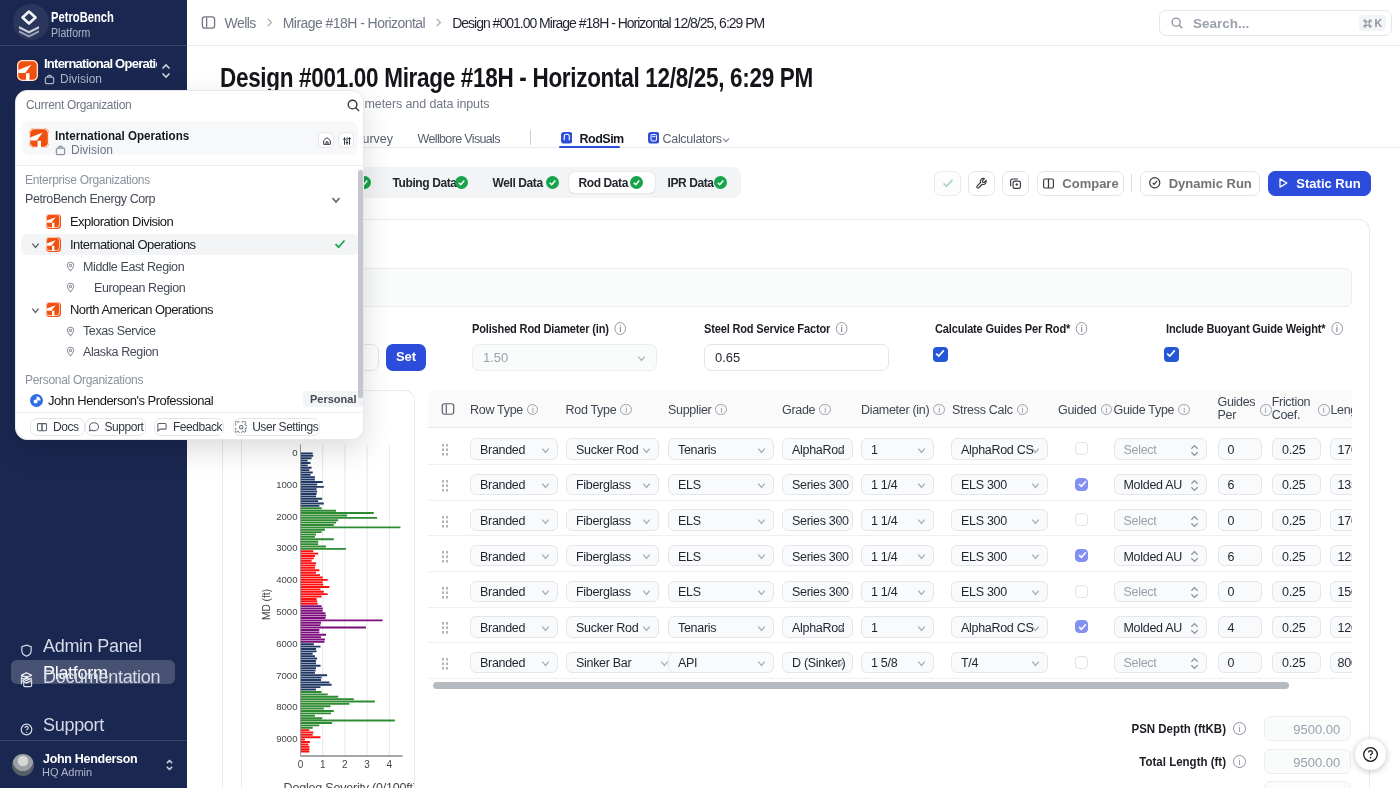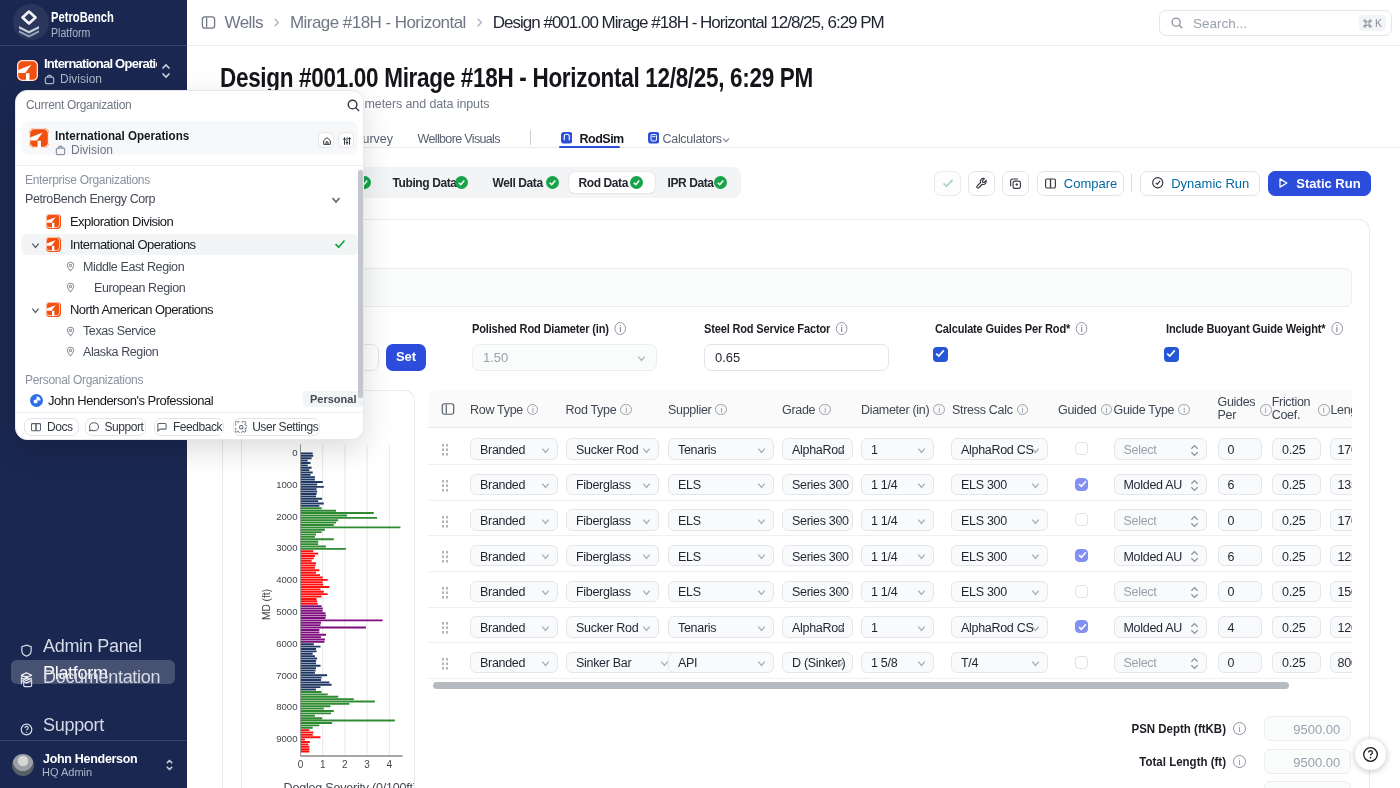--- a/index.html
+++ b/index.html
@@ -10,43 +10,43 @@
   
   #sidebar { position:absolute; left:0; top:0; width:186.5px; height:788px; background:#1a2750; }
   #sbhead { position:absolute; left:0; top:0; width:100%; height:45.5px; border-bottom:1px solid rgba(255,255,255,.14); }
   .sb-item { position:absolute; left:11px; width:164px; height:24px; display:flex; align-items:flex-end;
      color:#d6dbe7; font-size:18px; letter-spacing:-0.3px; padding-left:9px; border-radius:6px; }
   .sb-item svg { flex:0 0 auto; margin-right:10px; }
   #sb-active { background:rgba(255,255,255,.2); color:#fff; }
   
   #topbar { position:absolute; left:186.5px; top:0; width:1213.5px; height:46px; background:#fff;
     border-bottom:1px solid #e8eaed; display:flex; align-items:center; }
-  .crumb { color:#6f7785; font-size:17px; letter-spacing:-0.55px; }
+  .crumb { color:#6f7785; font-size:14px; letter-spacing:-0.55px; }
   .crumb.last { color:#1f2430; font-weight:500; letter-spacing:-1.0px; }
   .crumb-sep { margin:0 8px; }
   #search { position:absolute; left:1159px; top:10px; width:233px; height:26px; border:1px solid #e4e6ea;
-    border-radius:7px; display:flex; align-items:center; color:#9aa1ad; font-size:13.5px; background:#fff; }
+    border-radius:7px; display:flex; align-items:center; color:#9aa1ad; font-size:13.5px; background:#fff;font-weight:bold; }
   #kbd { margin-left:auto; margin-right:5px; background:#f3f4f6; border-radius:4px; color:#8b929e;
     font-size:10.5px; height:16px; padding:0 4px; display:flex; align-items:center; gap:2.5px; white-space:nowrap; }
   
   #title { position:absolute; left:220px; top:61px; color:#131519; font-size:28.5px; font-weight:700;
     letter-spacing:-0.4px; transform:scaleX(0.79); transform-origin:left; white-space:nowrap; }
   #subtitle { position:absolute; left:364.5px; top:97px; color:#6f7785; font-size:12.5px; letter-spacing:-0.1px; }
   .tab { position:absolute; top:131.5px; font-size:12.5px; color:#596270; font-weight:500; }
   #tabline { position:absolute; left:186.5px; top:147px; width:1213.5px; height:1px; background:#e8eaed; }
   #tabactive { position:absolute; left:559px; top:145.8px; width:61px; height:2.6px; background:#2c4ddb; border-radius:2px; }
   .tabicon { position:absolute; top:132px; width:11.5px; height:11.5px; }
   
   #pillbar { position:absolute; left:228px; top:166.5px; width:512.5px; height:31.5px; background:#f3f4f6;
     border-radius:8px; }
   .ptx { position:absolute; top:175.5px; font-size:12px; color:#23272e; font-weight:600; letter-spacing:-0.4px; white-space:nowrap; }
   .pcheck { width:13px; height:13px; }
   .tbtn { position:absolute; top:170.5px; height:25px; border:1px solid #e3e5e9; border-radius:7px;
-    background:#fff; display:flex; align-items:center; justify-content:center; font-size:13px; color:#0369a1;
-    font-weight:400; gap:7px; }
+    background:#fff; display:flex; align-items:center; justify-content:center; font-size:13px; color:#737373;
+    font-weight:700; gap:7px; }
   #btn-static { background:#2c4ddb; border-color:#2c4ddb; color:#fff; font-weight:600; }
   
   #card { position:absolute; left:221.5px; top:218.5px; width:1148.5px; height:570px; background:#fff;
     border:1px solid #e9eaee; border-radius:12px 12px 0 0; border-bottom:none; }
   .inp { border:1px solid #e3e5e9; border-radius:7px; background:#fff; font-size:13px; color:#1f2430; }
   .inp-dis { border:1px solid #ebedf0; border-radius:7px; background:#fafbfb; color:#9aa1ad; }
   .flabel { position:absolute; font-size:12.5px; font-weight:600; color:#1b1e24; transform:scaleX(0.885); transform-origin:left; white-space:nowrap; letter-spacing:-0.2px; }
   .info { display:inline-block; width:13px; height:13px; border:1px solid #8b929e; border-radius:50%;
     color:#8b929e; font-size:9.5px; text-align:center; line-height:12px; vertical-align:1px; }
   .chk { position:absolute; width:14.5px; height:14.5px; background:#2456d6; border-radius:4px; }
@@ -825,21 +825,21 @@
   <div style="position:absolute;left:9px;top:281.5px;color:#8b929e;font-size:12px;letter-spacing:-0.3px">Personal Organizations</div>
   <div style="position:absolute;left:13.5px;top:303px;width:13px;height:13px;border-radius:50%;background:#2c6fe8"></div>
   <svg style="position:absolute;left:15.5px;top:305px" width="9" height="9" viewBox="0 0 10 10" fill="#fff">
       <path d="M5 0.5 A4.5 4.5 0 0 1 9.5 5 L5 5 Z"></path>
       <circle cx="4" cy="6" r="2.2"></circle>
     </svg>
   <div style="position:absolute;left:32px;top:301.5px;color:#15181d;font-size:13px;letter-spacing:-0.5px">John Henderson's Professional</div>
   <div style="position:absolute;left:287px;top:300px;background:#f3f4f6;border-radius:4px;padding:2px 7px;color:#444b56;font-size:11px;font-weight:600">Personal</div>
 
   <div style="position:absolute;left:0;top:320.5px;width:348.5px;height:1px;background:#eceef1"></div>
-  <div class="pfbtn" style="left:8px;width:54.5px"><svg width="12" height="12" viewBox="0 0 16 16" fill="none" stroke="#596270" stroke-width="1.4">
+  <div class="pfbtn" style="left:14px;width:54.5px"><svg width="12" height="12" viewBox="0 0 16 16" fill="none" stroke="#596270" stroke-width="1.4">
         <path d="M8 3.5H3.2A1.2 1.2 0 0 0 2 4.7v7.1a1.2 1.2 0 0 0 1.2 1.2H8zM8 3.5h4.8A1.2 1.2 0 0 1 14 4.7v7.1a1.2 1.2 0 0 1-1.2 1.2H8z"></path>
         <line x1="8" y1="3.5" x2="8" y2="13"></line>
       </svg>Docs</div>
   <div class="pfbtn" style="left:69px;width:61px"><svg width="12" height="12" viewBox="0 0 16 16" fill="none" stroke="#596270" stroke-width="1.4">
         <path d="M14 7.6a6 5.5 0 0 1-6 5.4 6.6 6.6 0 0 1-2.8-.6L2 13l.7-2.9A5.2 5.2 0 0 1 2 7.6a6 5.5 0 0 1 6-5.4 6 5.5 0 0 1 6 5.4z"></path>
       </svg>Support</div>
   <div class="pfbtn" style="left:138px;width:70px"><svg width="12" height="12" viewBox="0 0 16 16" fill="none" stroke="#596270" stroke-width="1.4">
         <path d="M13.5 9.5a1.3 1.3 0 0 1-1.3 1.3H5.4L2.5 13.5v-9A1.3 1.3 0 0 1 3.8 3.2h8.4a1.3 1.3 0 0 1 1.3 1.3z"></path>
       </svg>Feedback</div>
   <div class="pfbtn" style="left:217px;width:87px"><svg width="12.5" height="12.5" viewBox="0 0 16 16" fill="none" stroke="#596270" stroke-width="1.3">

